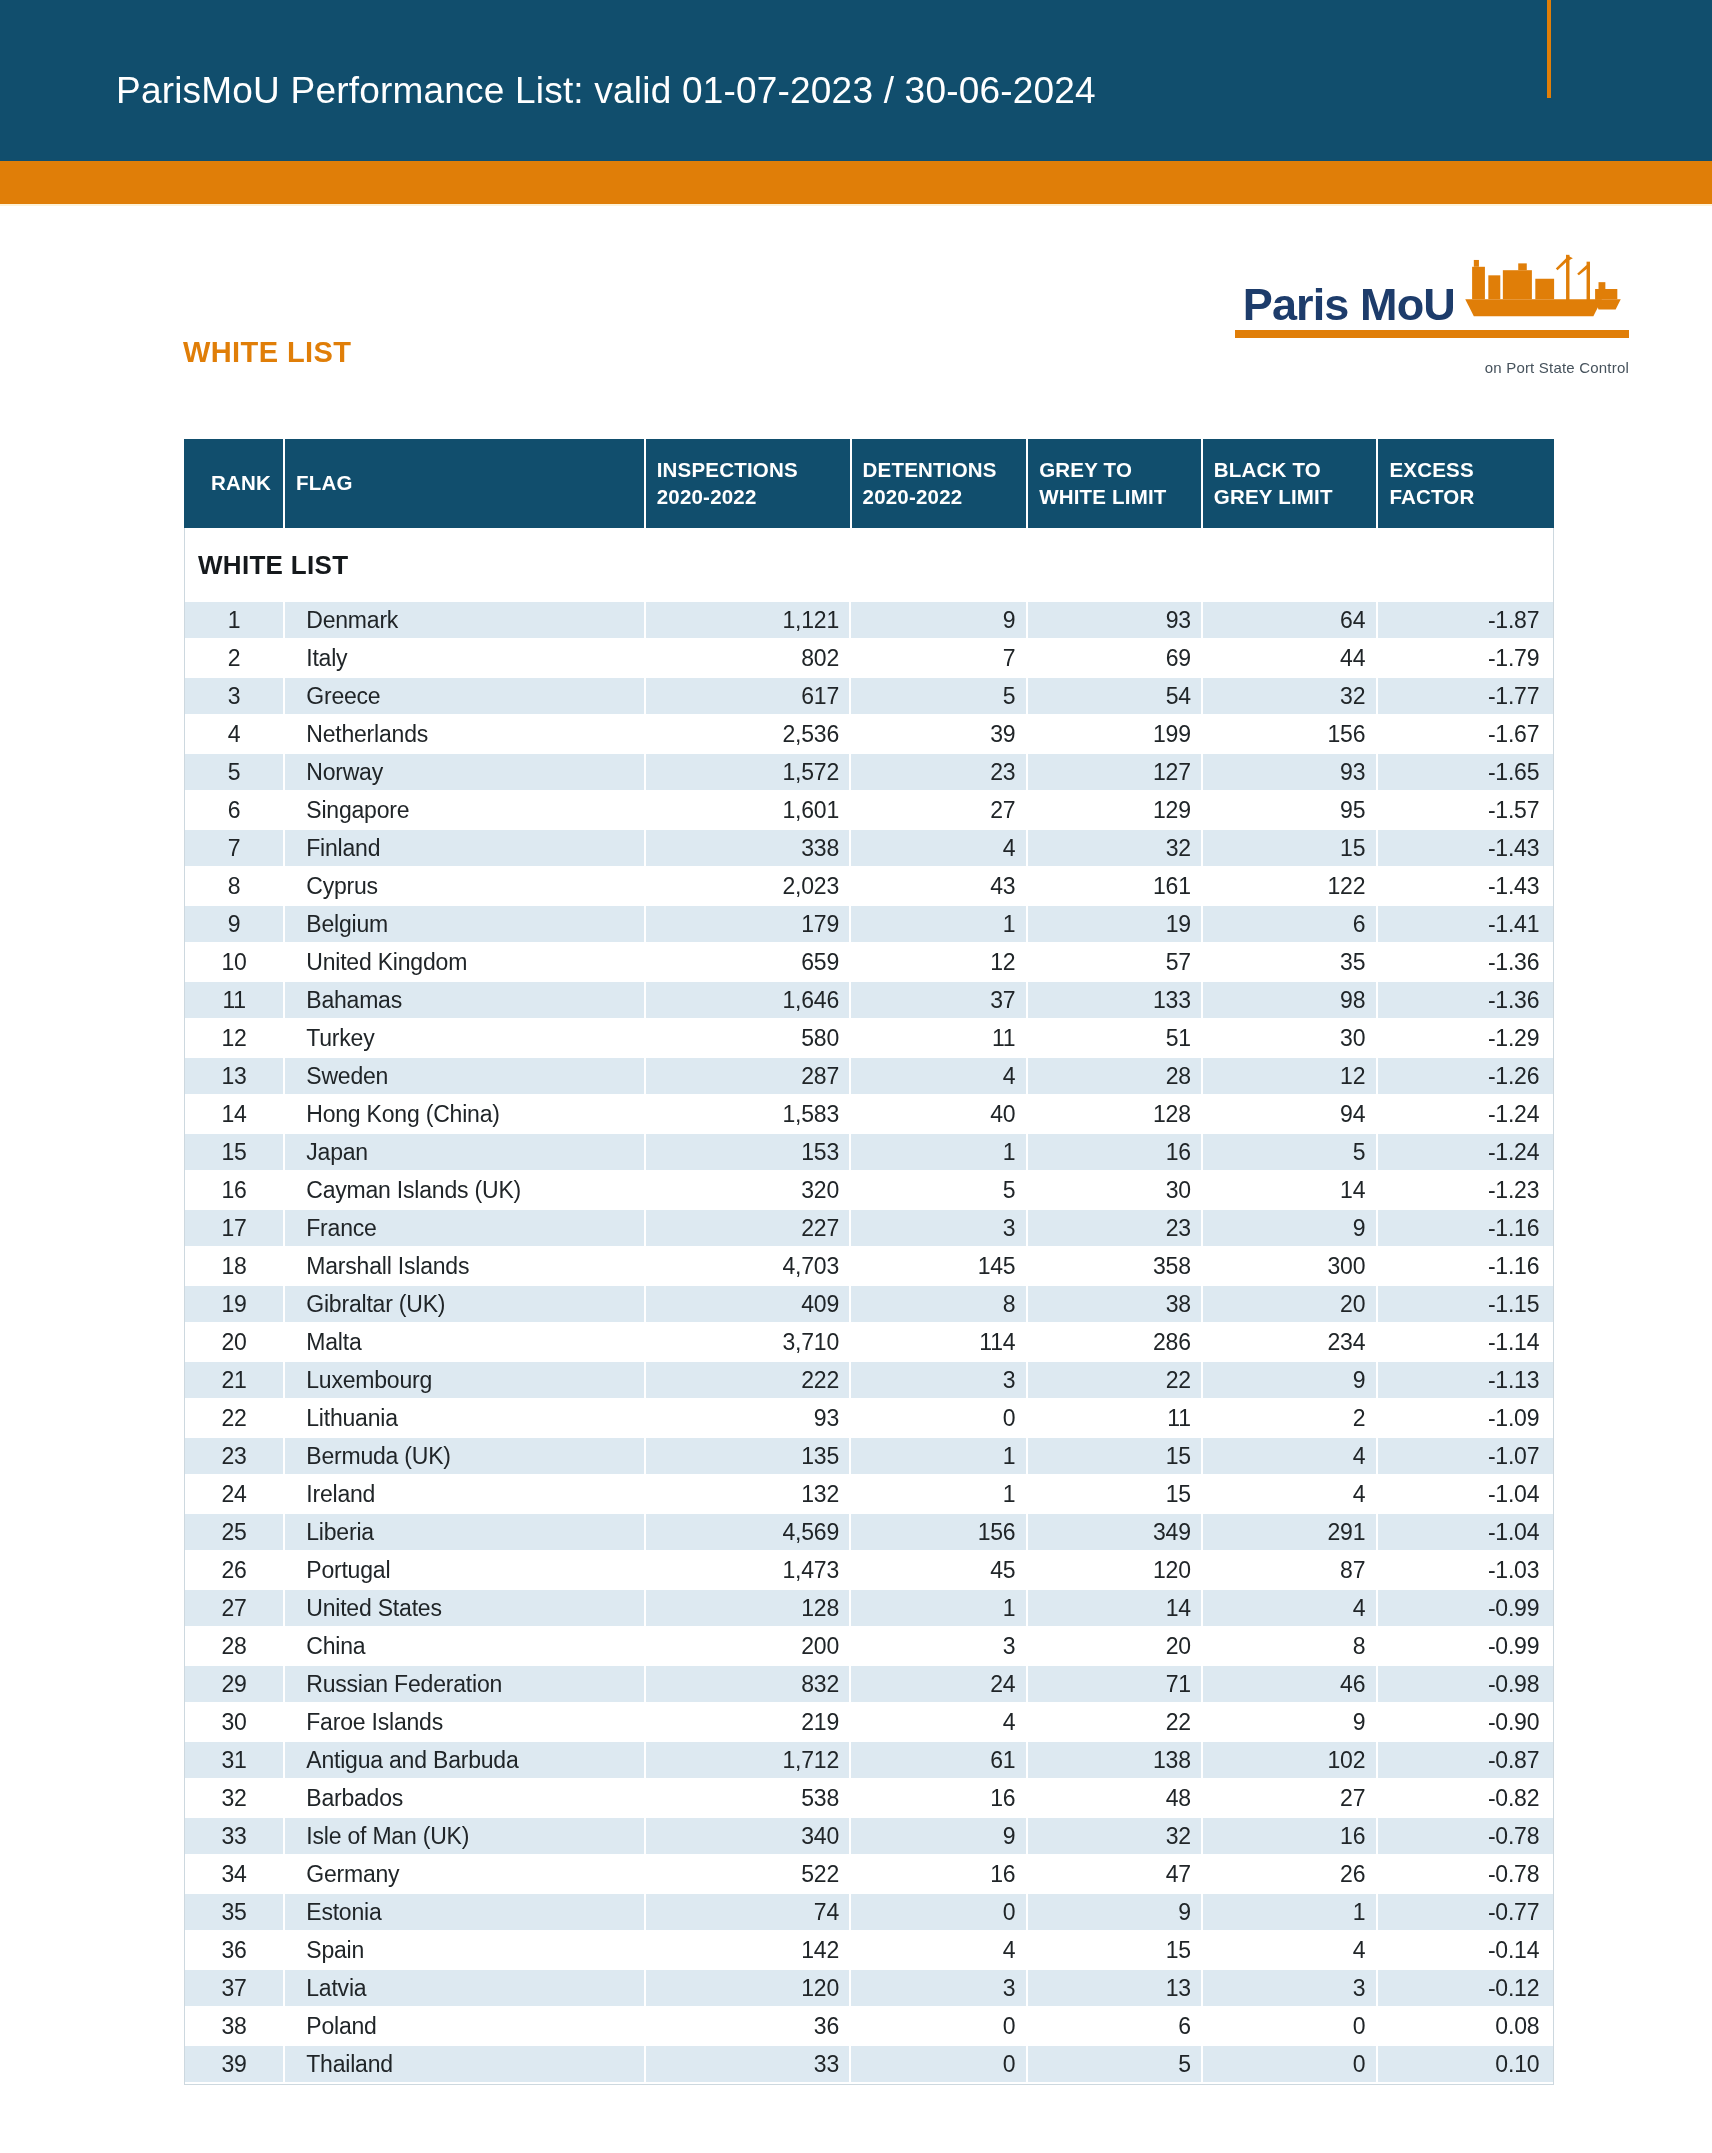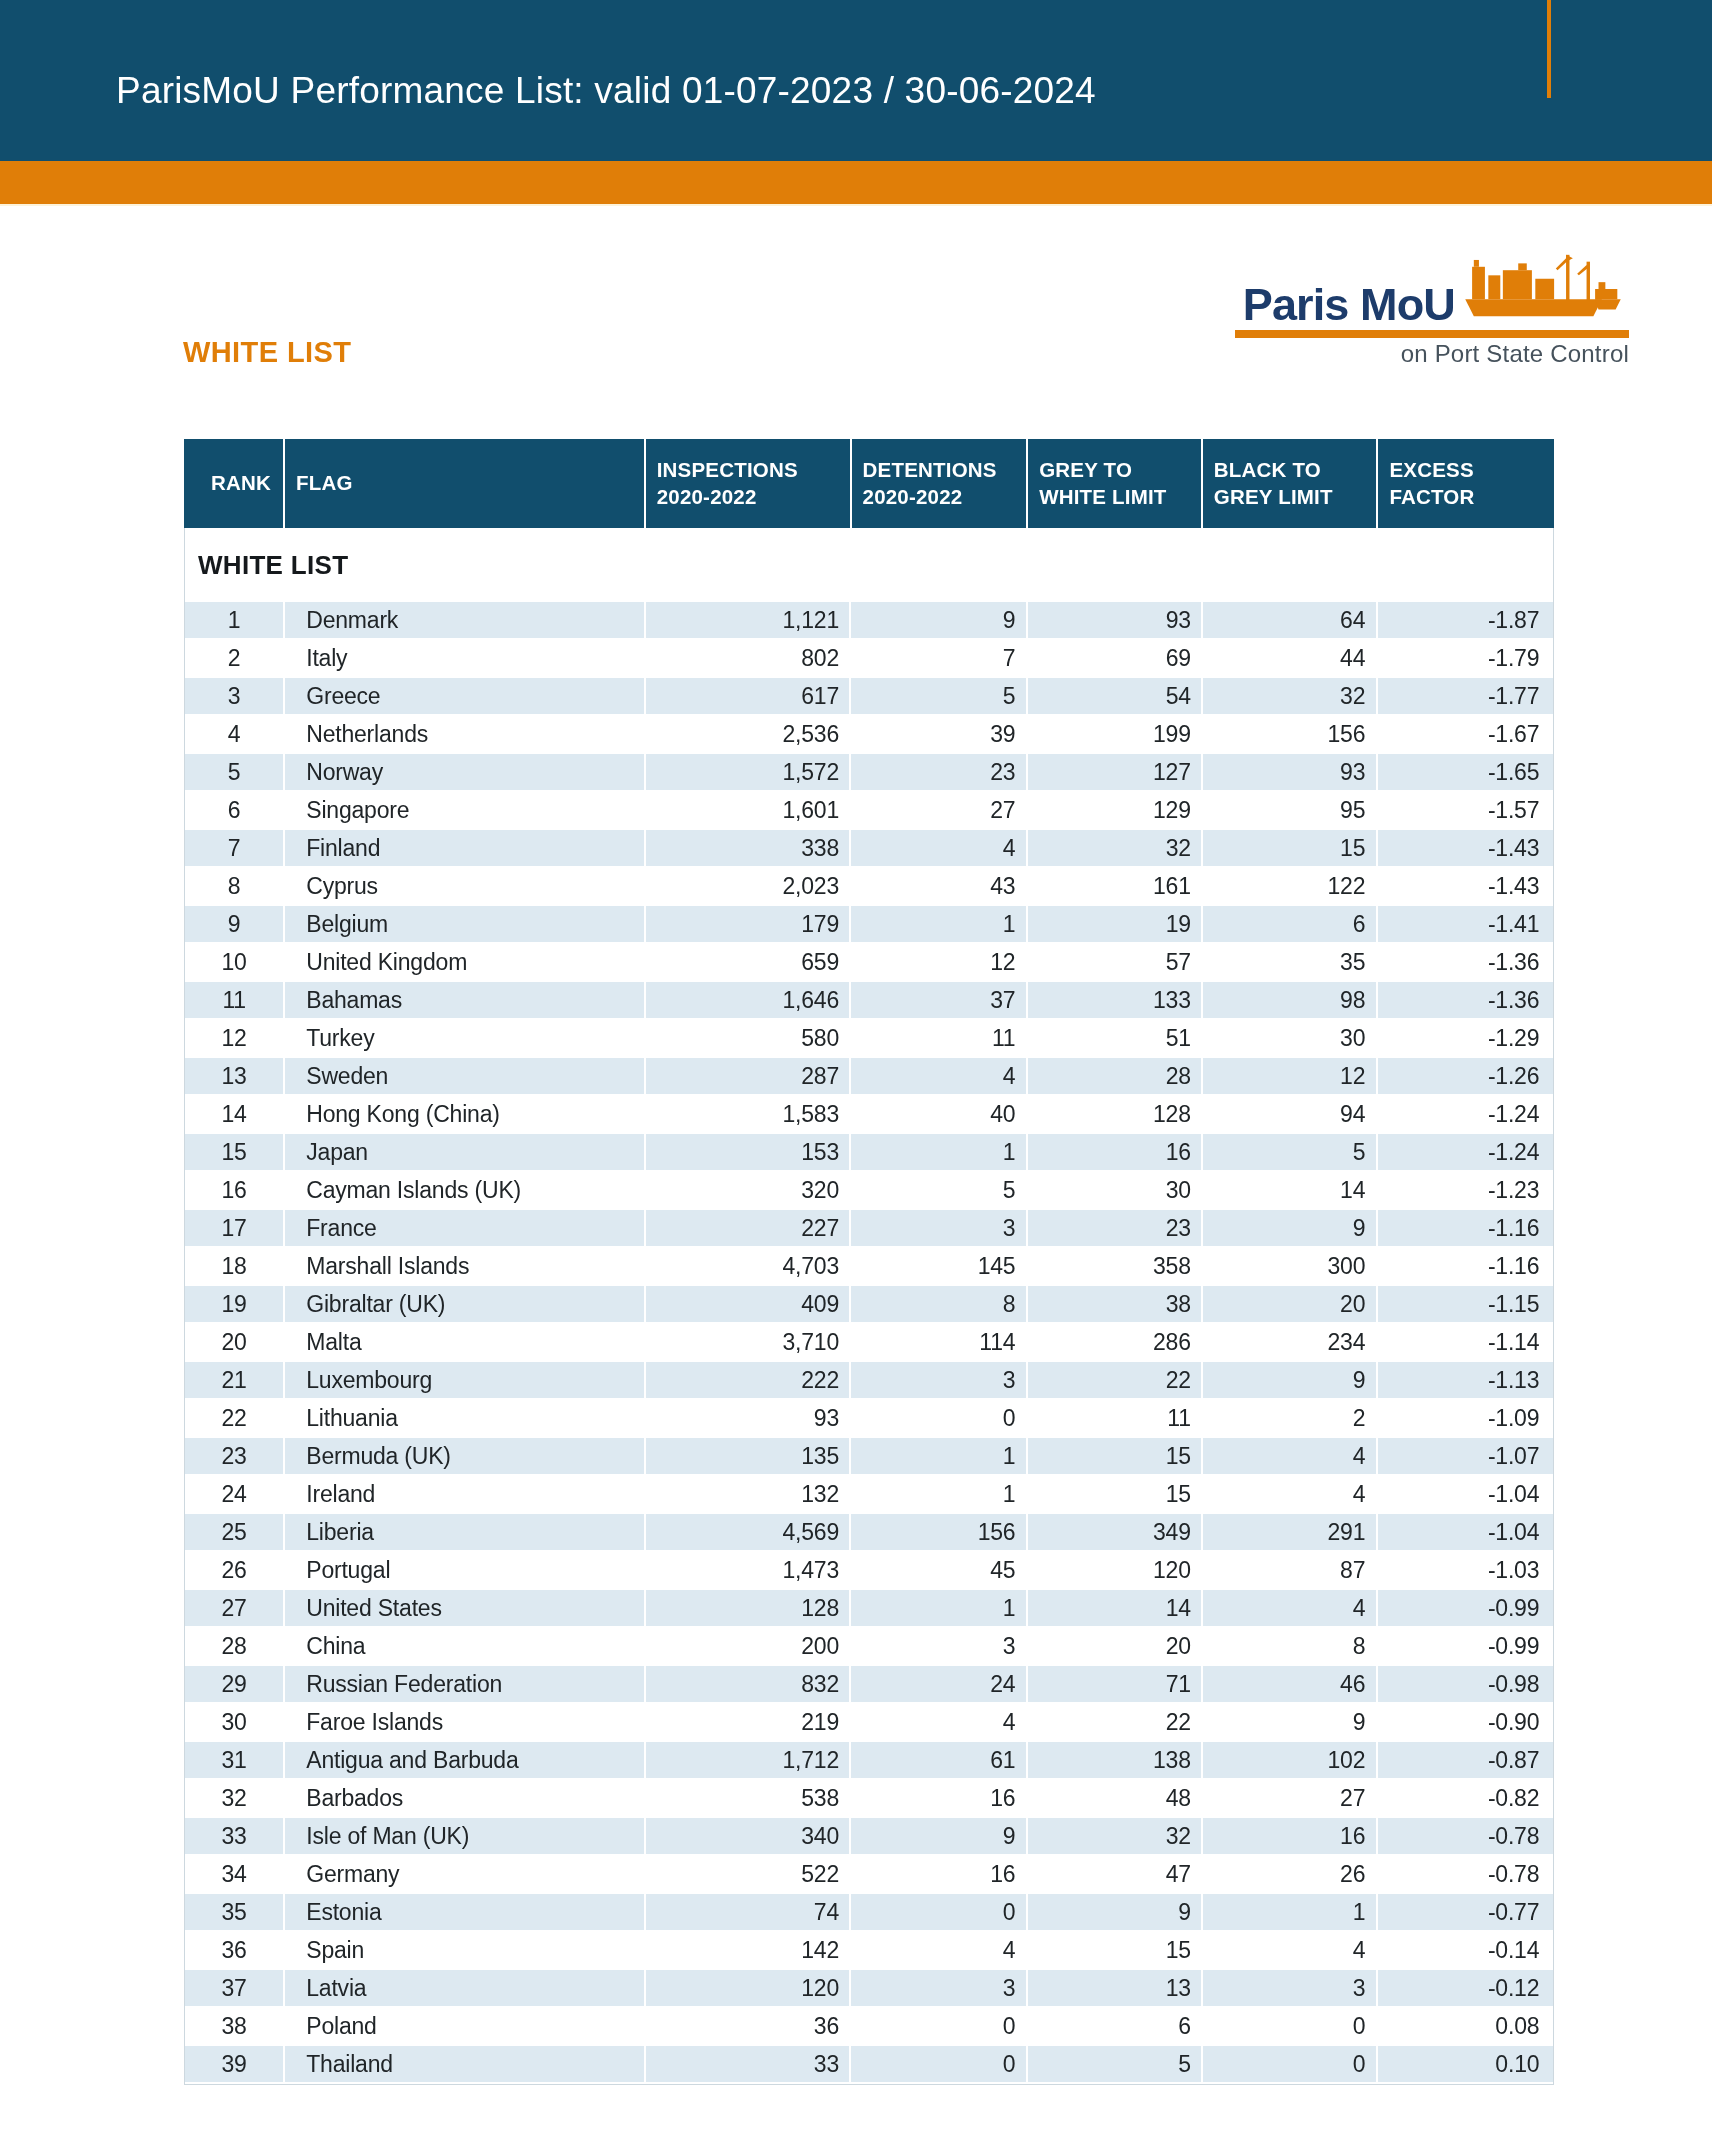--- a/index.html
+++ b/index.html
@@ -11,21 +11,21 @@
   .top-band{position:absolute;left:0;top:0;width:1712px;height:161px;background:#114e6d;}
   .doc-title{position:absolute;left:116px;top:70px;font-size:37px;color:#ffffff;letter-spacing:0.2px;white-space:nowrap;}
   .orange-rule{position:absolute;left:1547px;top:0;width:4.3px;height:98px;background:#e07e08;}
   .orange-band{position:absolute;left:0;top:161px;width:1712px;height:43px;background:#e07e08;border-bottom:2.6px solid #fdf3da;}
   
   .logo{position:absolute;left:1235px;top:248px;width:394px;}
   .logo-top{display:flex;align-items:flex-end;justify-content:center;height:82px;}
   .logo-brand{font-size:45px;font-weight:bold;color:#1d3c6b;letter-spacing:-0.9px;line-height:1;padding-bottom:3.4px;white-space:nowrap;}
   .logo-ship{margin-left:10.3px;display:block;}
   .logo-bar{height:7.7px;background:#e07e08;margin-top:0;}
-  .logo-tagline{text-align:right;font-size:24px;color:#46525c;margin-top:2px;letter-spacing:0.2px;}
+  .logo-tagline{text-align:right;font-size:15px;color:#46525c;margin-top:21px;letter-spacing:0.2px;}
   
   .white-list-heading{position:absolute;left:183px;top:336px;font-size:29px;font-weight:bold;color:#e07e08;letter-spacing:0.4px;}
   
   .table{position:absolute;left:184px;top:439px;width:1370px;}
   .thead{display:flex;height:89px;background:#114e6d;color:#ffffff;font-weight:bold;font-size:20.5px;line-height:26.5px;}
   .th{box-sizing:border-box;display:flex;flex-direction:column;justify-content:center;padding-left:11px;letter-spacing:0.2px;}
   .th + .th{border-left:2.6px solid #ffffff;}
   .tbody-wrap{border:0.9px solid #cdd8df;border-top:none;box-sizing:border-box;}
   .group-row{height:74px;display:flex;align-items:center;padding-left:13px;font-size:26px;font-weight:bold;color:#15191c;background:#ffffff;letter-spacing:0.3px;box-sizing:border-box;}
   .row{display:flex;height:38px;box-sizing:border-box;border-bottom:2.6px solid #ffffff;font-size:23px;color:#202528;letter-spacing:-0.2px;background:#ffffff;}

